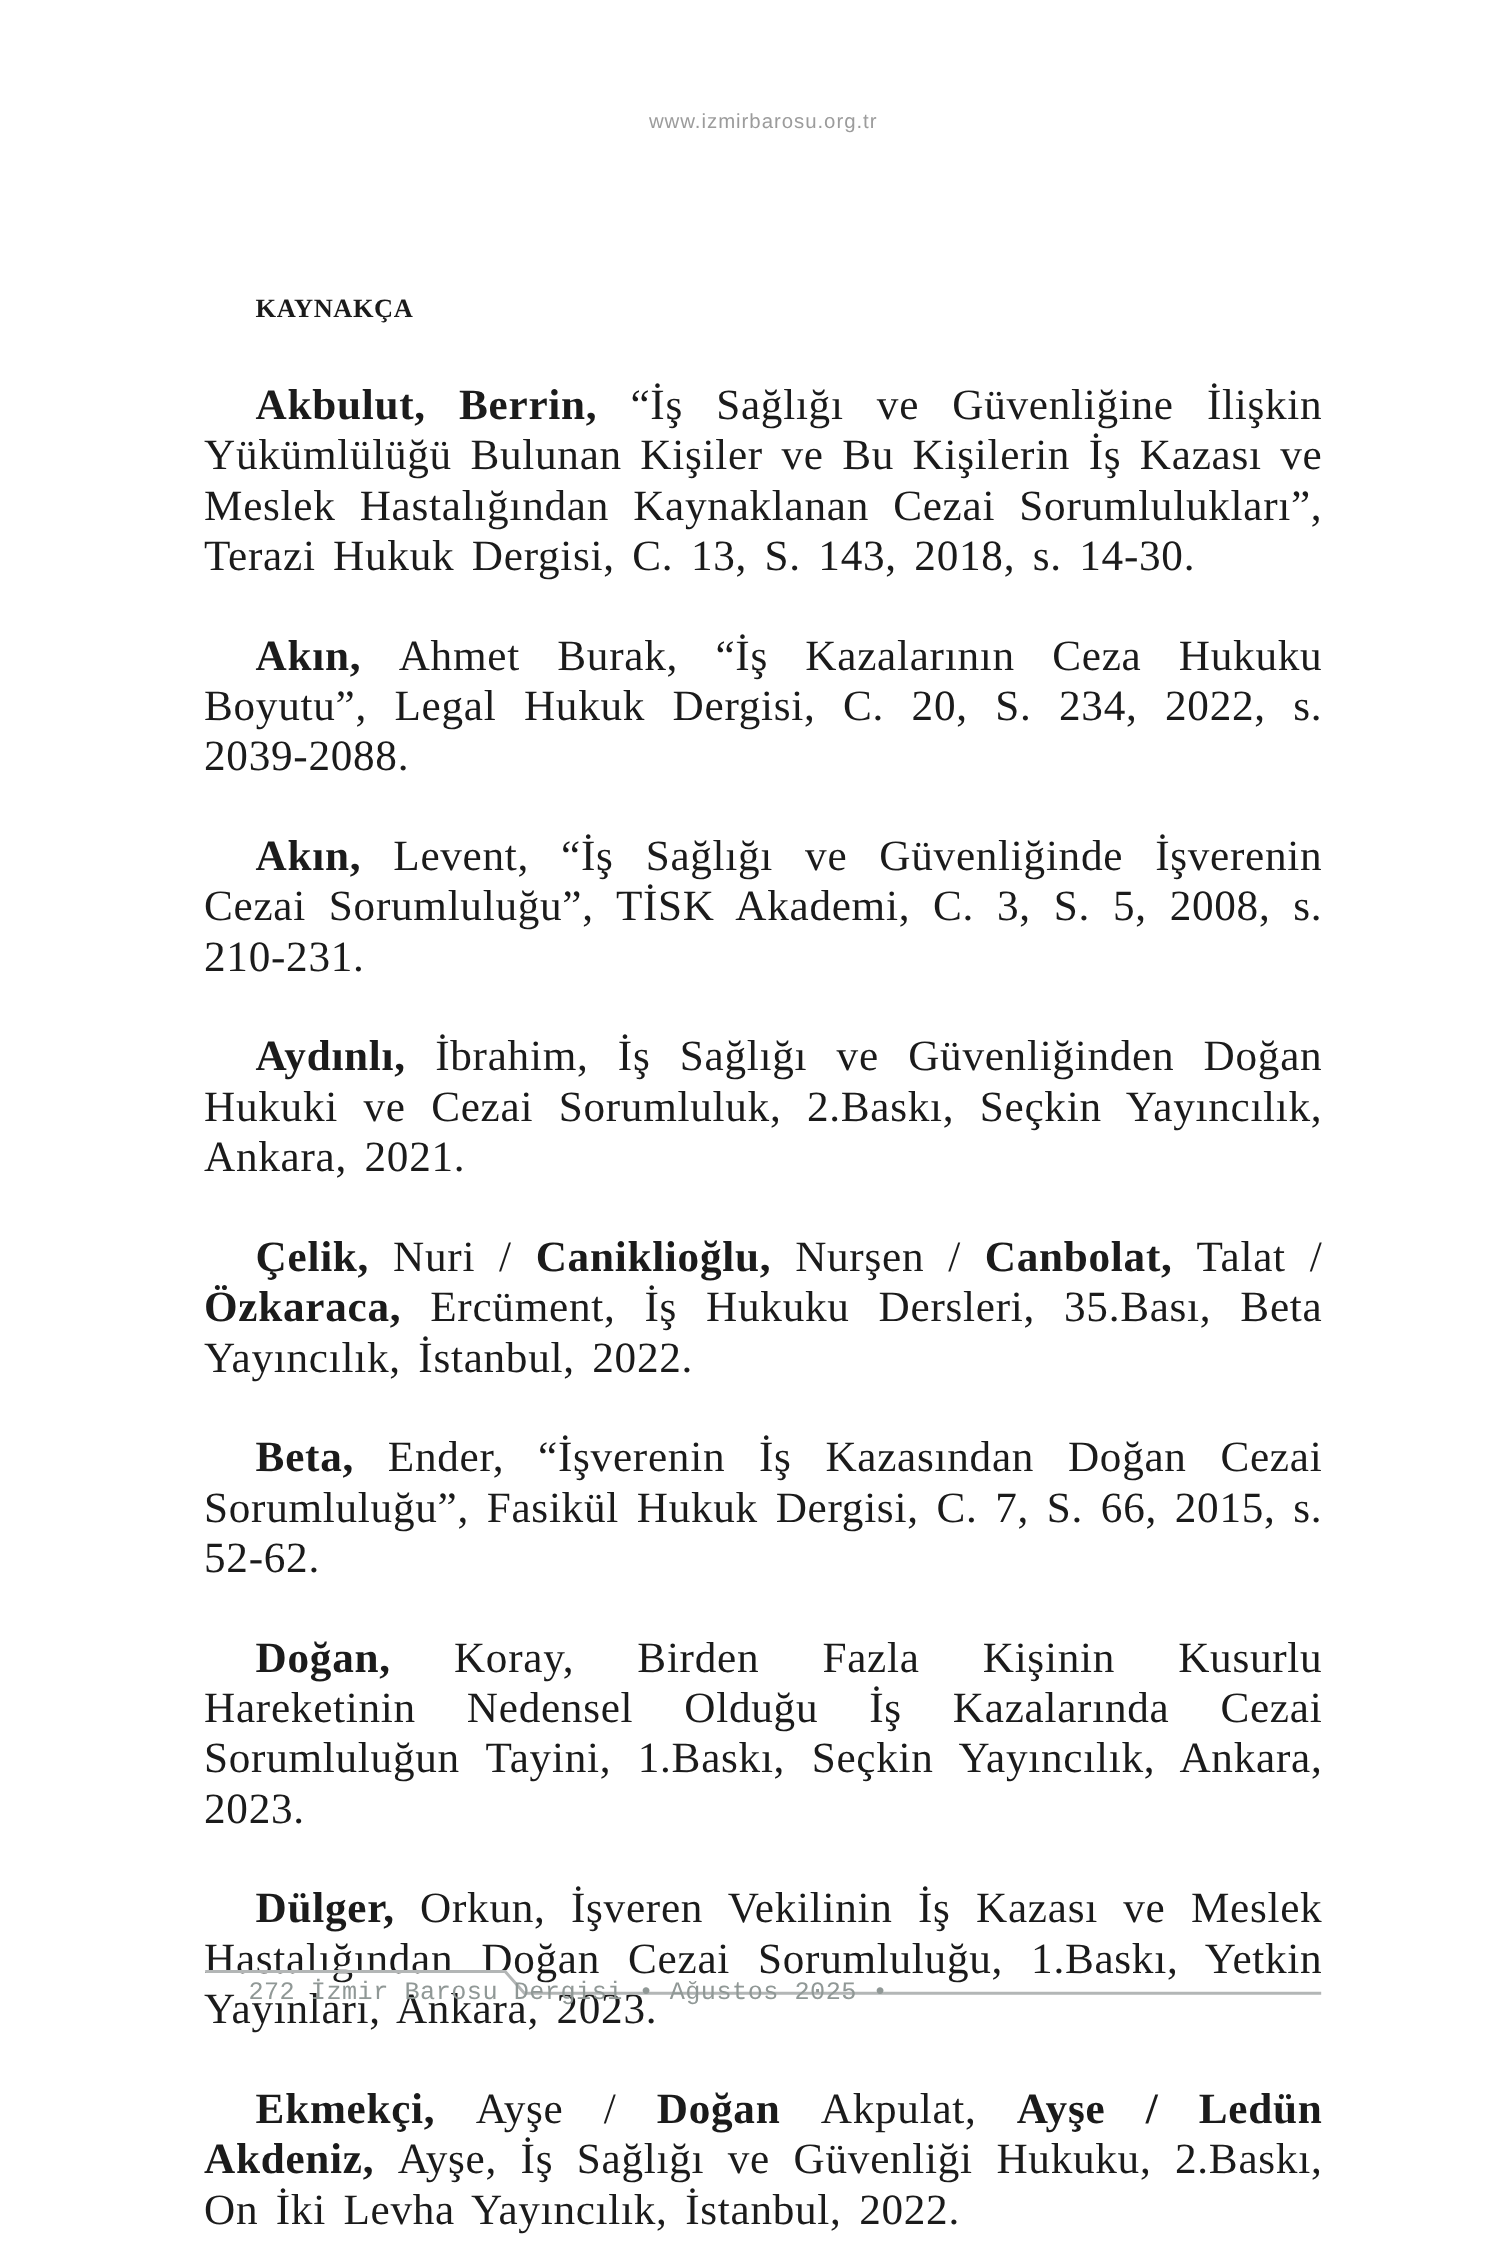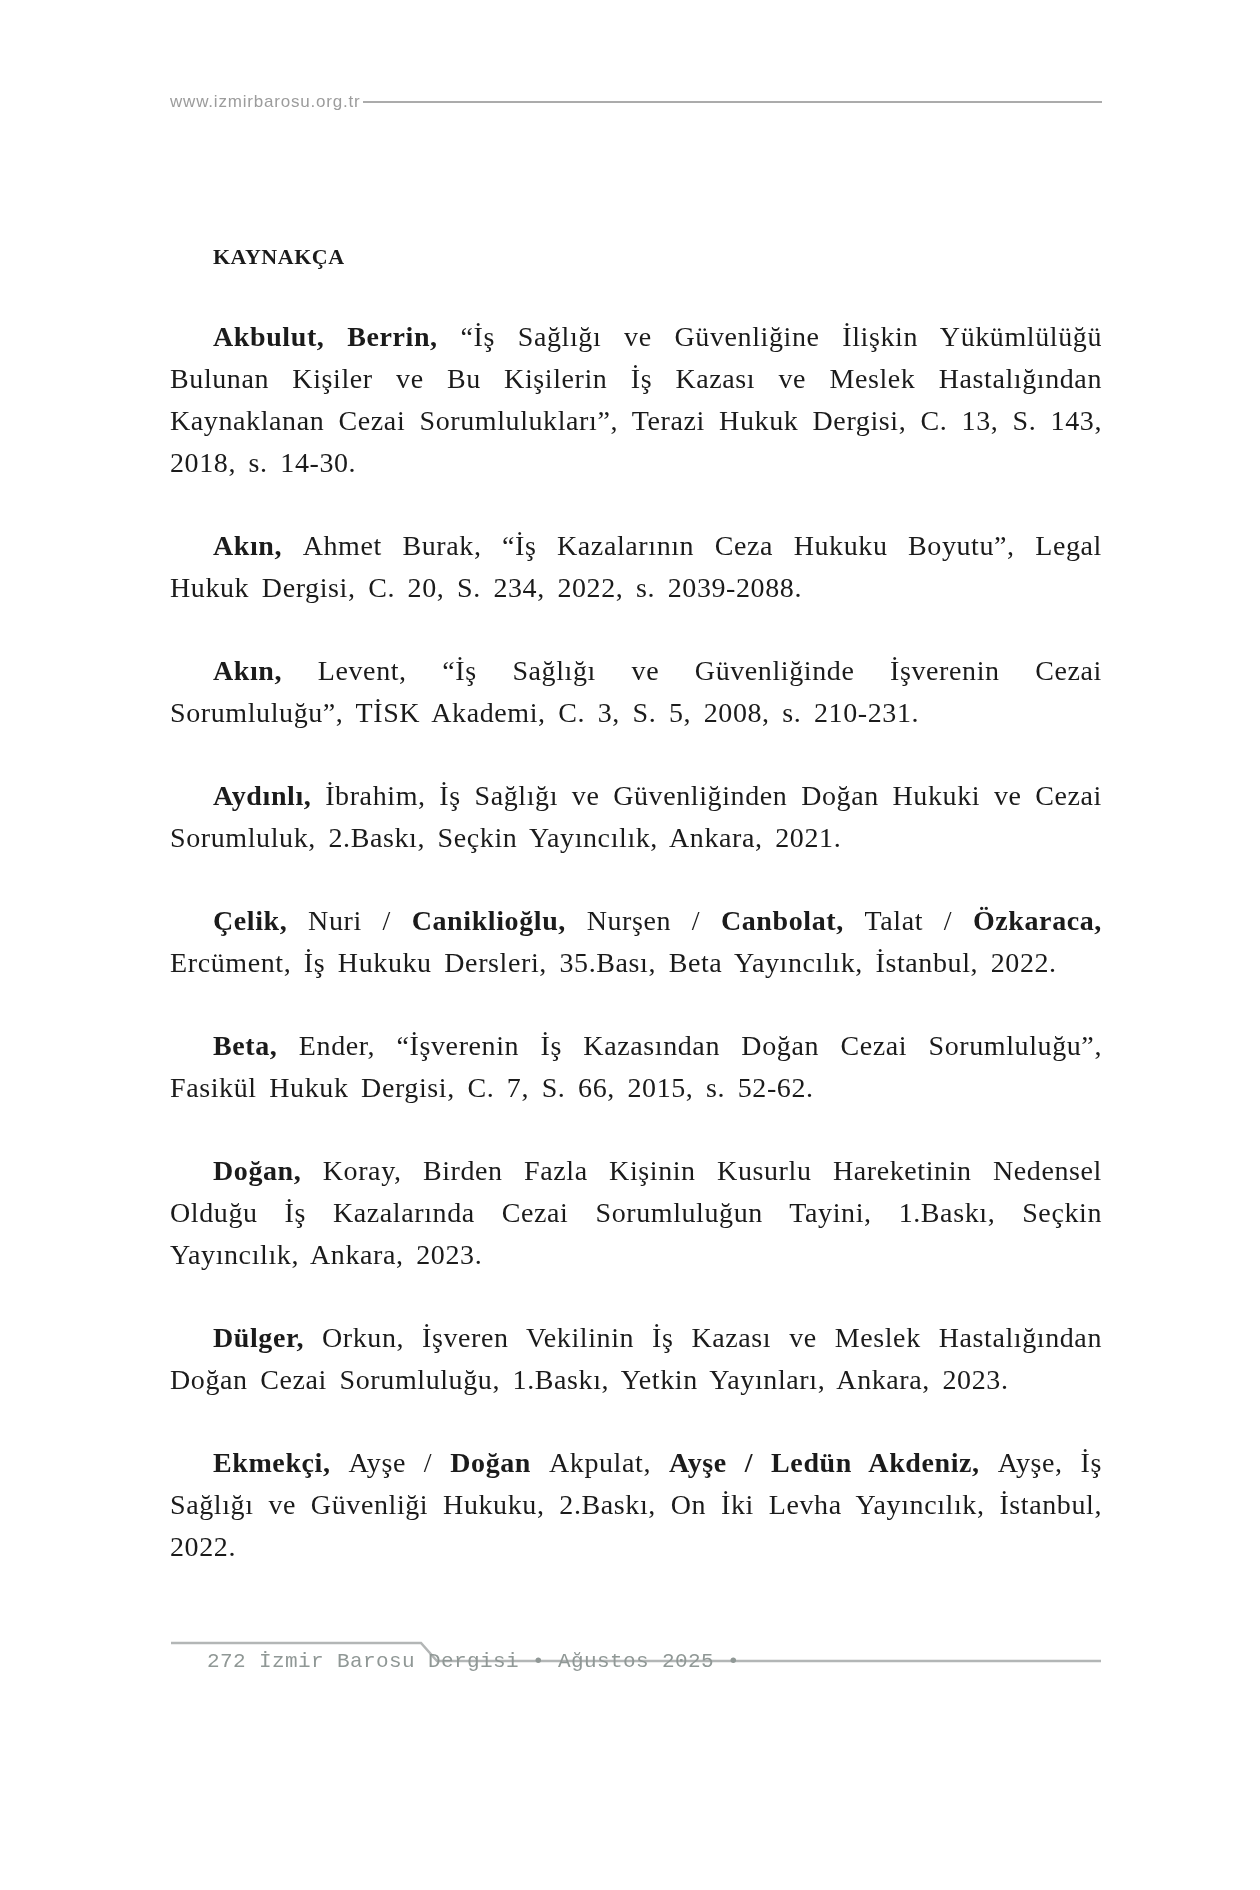--- a/index.html
+++ b/index.html
@@ -13,20 +13,21 @@
   }
 
   
   .header {
     position: absolute;
     left: 170px;
     top: 92px;
     width: 932px;
     display: flex;
     align-items: center;
+    flex-direction: column;
   }
   .header-url {
     font-family: "Liberation Sans", sans-serif;
     font-size: 17px;
     letter-spacing: 0.8px;
     color: #9c9c9c;
     white-space: nowrap;
   }
   .header-rule {
     flex: 1;
@@ -43,21 +44,21 @@
     color: #1b1b1b;
   }
   .title {
     font-size: 22px;
     font-weight: bold;
     margin: 0 0 46px 0;
     text-indent: 43px;
     letter-spacing: 0.5px;
   }
   .entry {
-    font-size: 28px;
+    font-size: 36px;
     line-height: 42px;
     letter-spacing: 0.6px;
     word-spacing: 5px;
     text-align: justify;
     text-indent: 43px;
     margin: 0 0 41px 0;
   }
   .entry .bold { font-weight: bold; }
 
   

